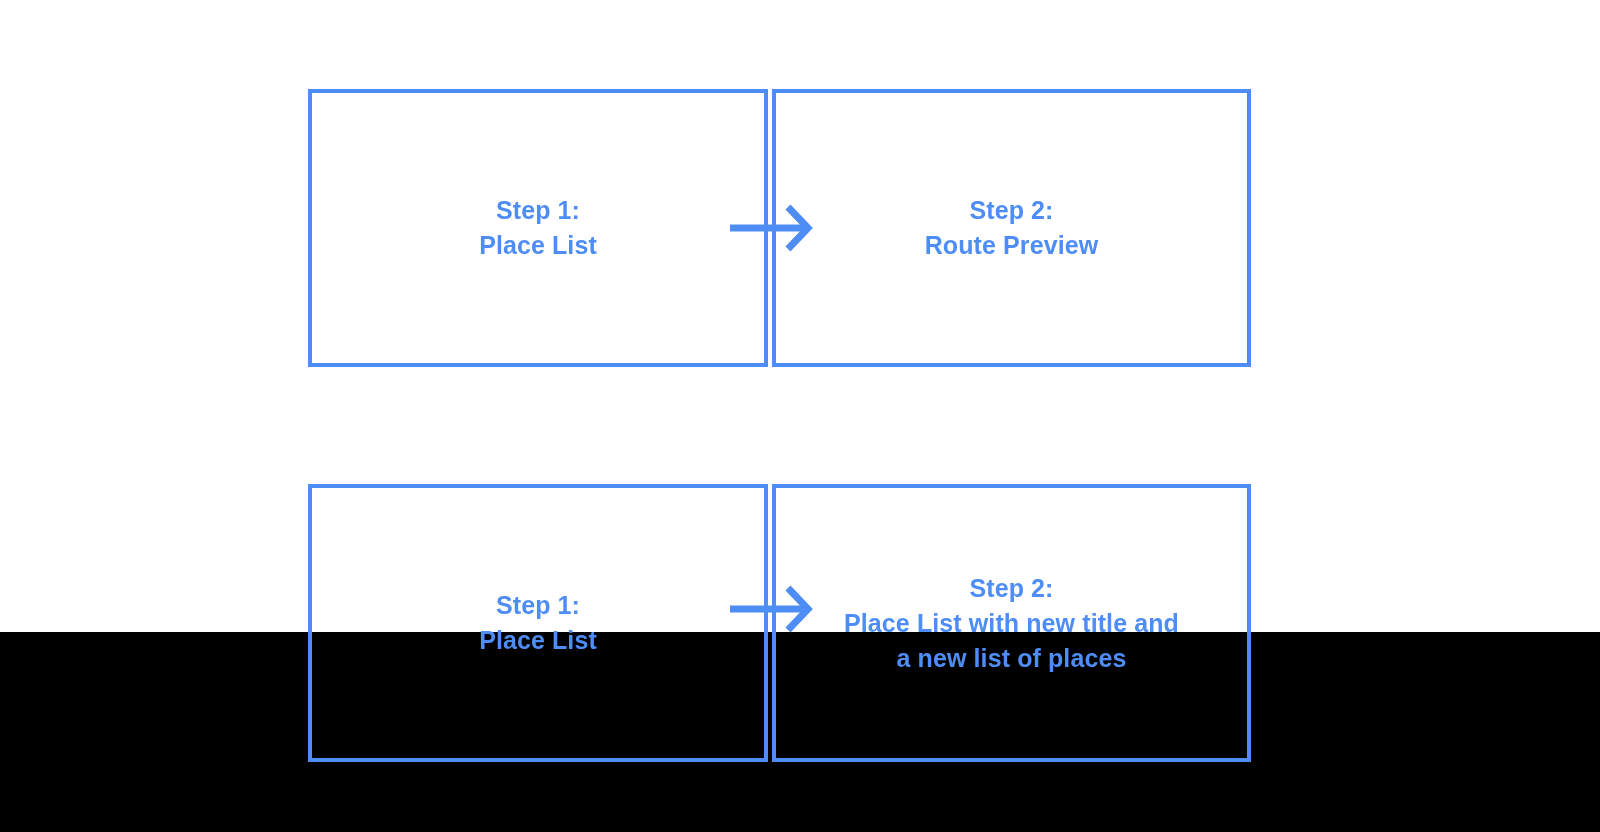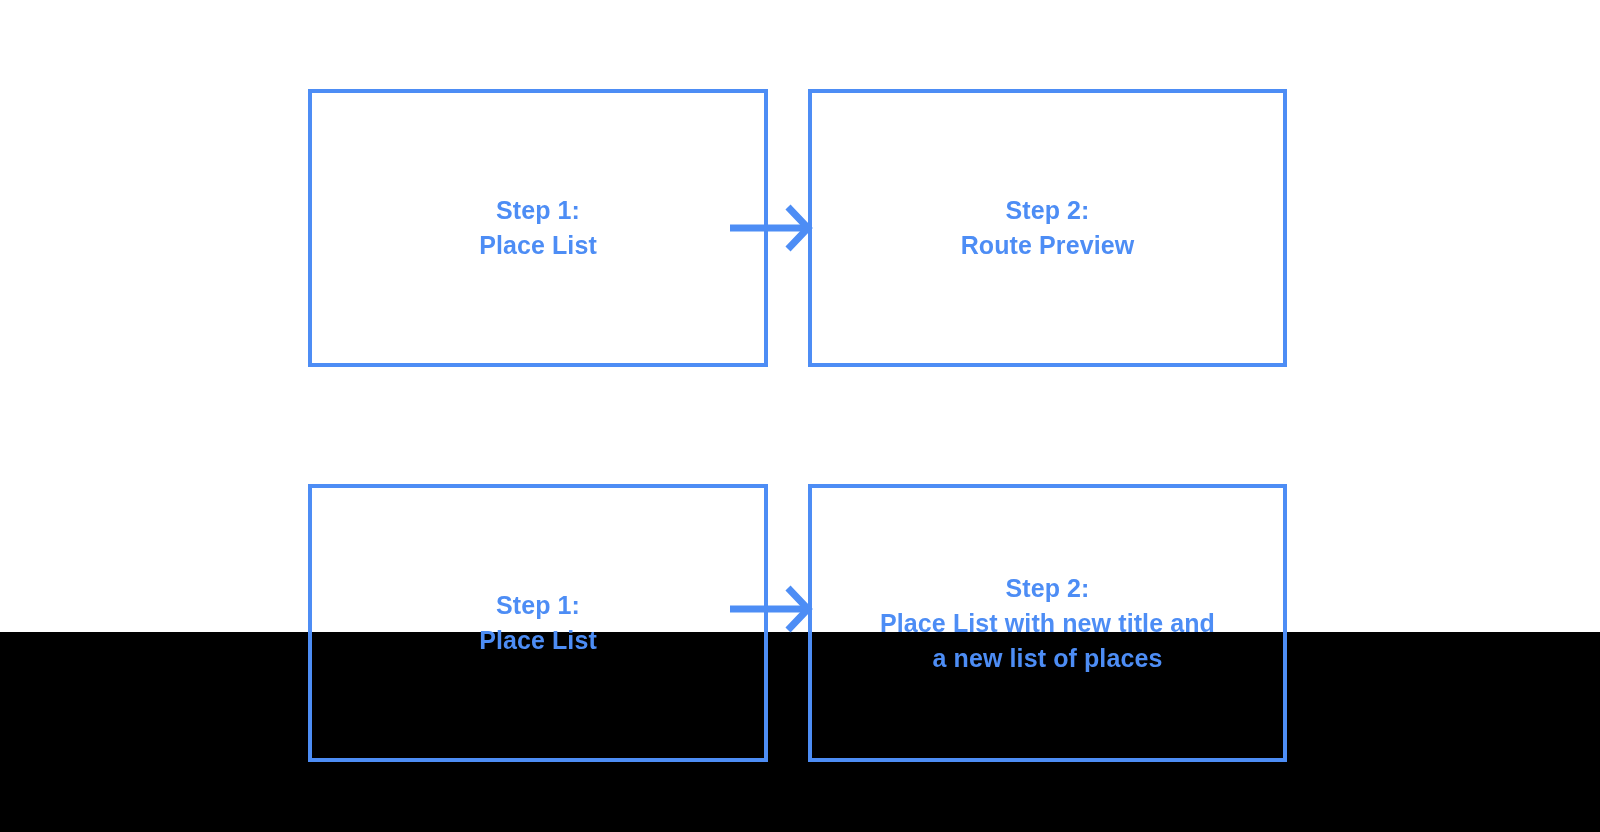--- a/index.html
+++ b/index.html
@@ -43,21 +43,21 @@
     align-items: center;
     justify-content: center;
   }
   .box-left {
     left: 308px;
     top: 0;
     width: 460px;
     height: 278px;
   }
   .box-right {
-    left: 808px;
+    left: 772px;
     top: 0;
     width: 479px;
     height: 278px;
   }
 
   .step-label {
     color: #4d8df5;
     font-family: "Liberation Sans", sans-serif;
     font-weight: bold;
     font-size: 25px;

